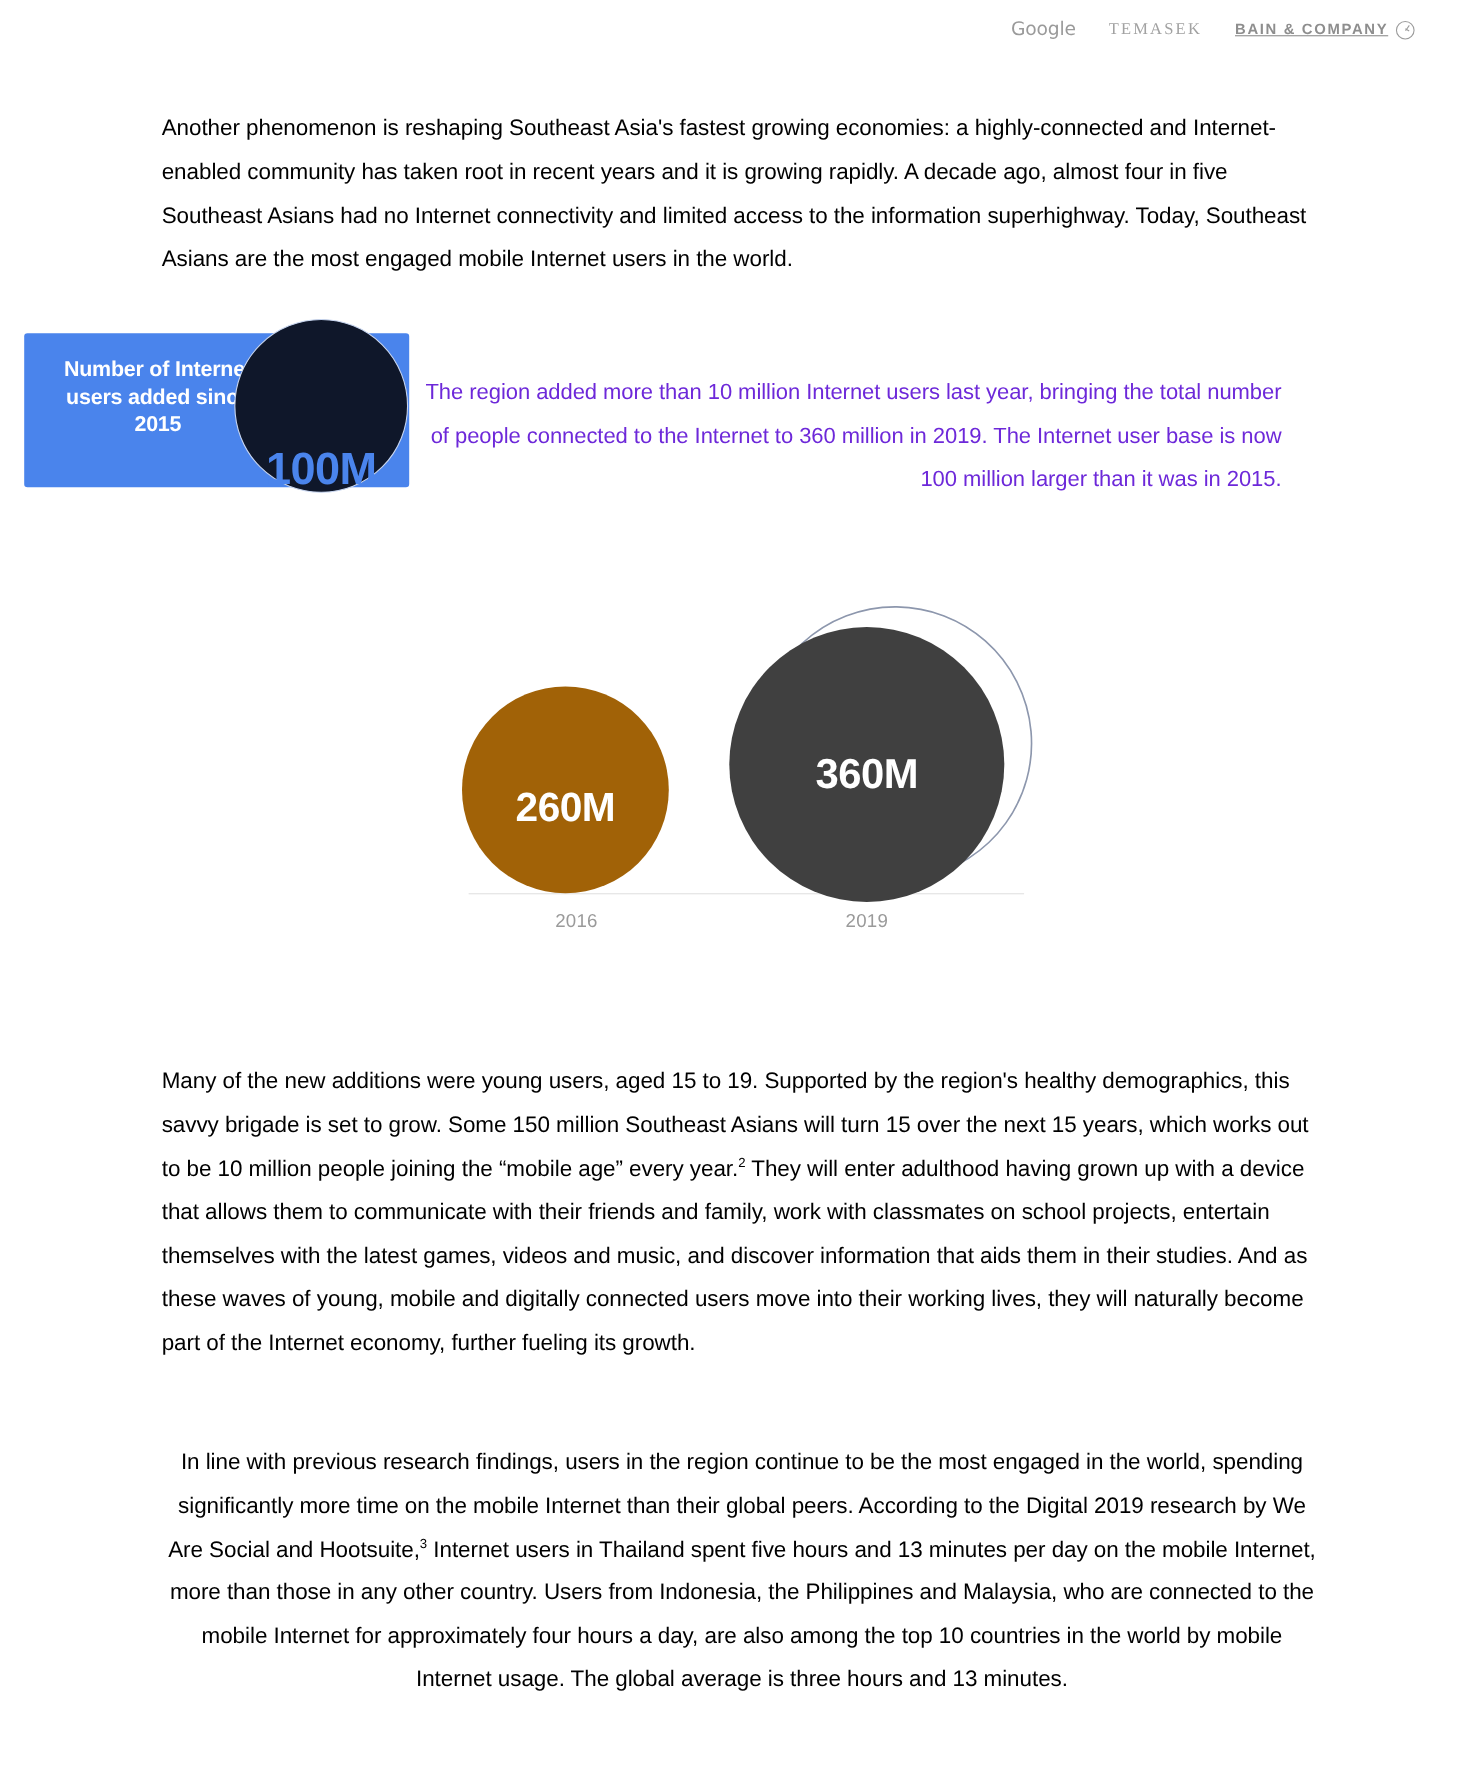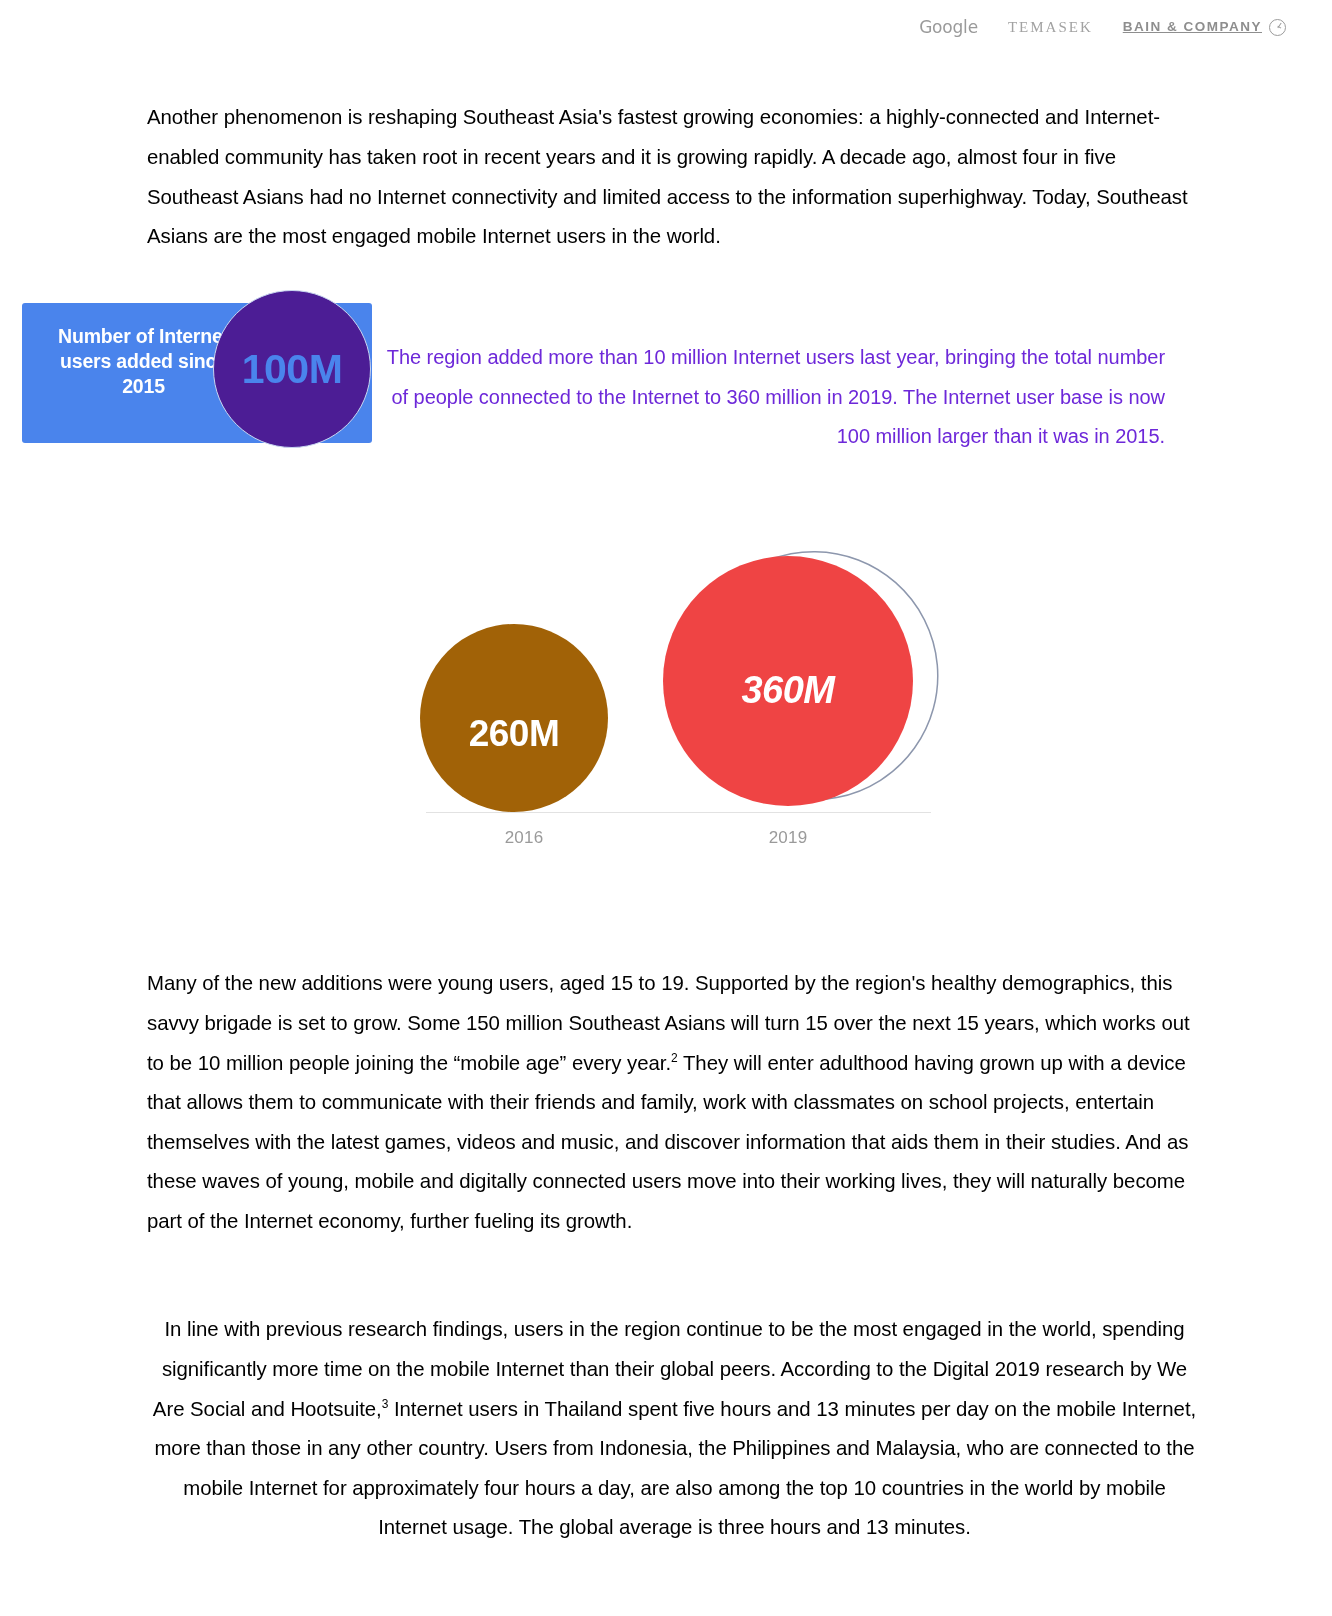--- a/index.html
+++ b/index.html
@@ -124,25 +124,25 @@
     font-weight: bold;
     line-height: 25px;
     letter-spacing: -0.2px;
   }
   .callout-circle {
     position: absolute;
     left: 213px;
     top: 290px;
     width: 158px;
     height: 158px;
-    background: #4c1d95;
+    background: #0f172a;
     border: 1.3px solid #c8d6f0;
     border-radius: 50%;
     display: flex;
-    align-items: center;
+    align-items: flex-end;
     justify-content: center;
   }
   .callout-circle-value {
     color: #4a84ec;
     font-size: 41px;
     font-weight: bold;
     letter-spacing: -0.5px;
     line-height: 1;
   }
 
@@ -202,26 +202,25 @@
   .bubble-2015 {
     left: 273px;
     top: 144px;
     width: 188px;
     height: 188px;
     background: #a16207;
     font-size: 37px;
   }
   .bubble-2019 {
     left: 516px;
-    top: 76px;
+    top: 90px;
     width: 250px;
     height: 250px;
-    background: #ef4444;
+    background: #404040;
     font-size: 38px;
-    font-style: italic;
   }
   .bubble-2015 .bubble-label { transform: translateY(16px); }
   .bubble-2019 .bubble-label { transform: translateY(9px); }
 
   .bubble-arc {
     position: absolute;
     left: 534px;
     top: 66px;
     width: 266px;
     height: 266px;

